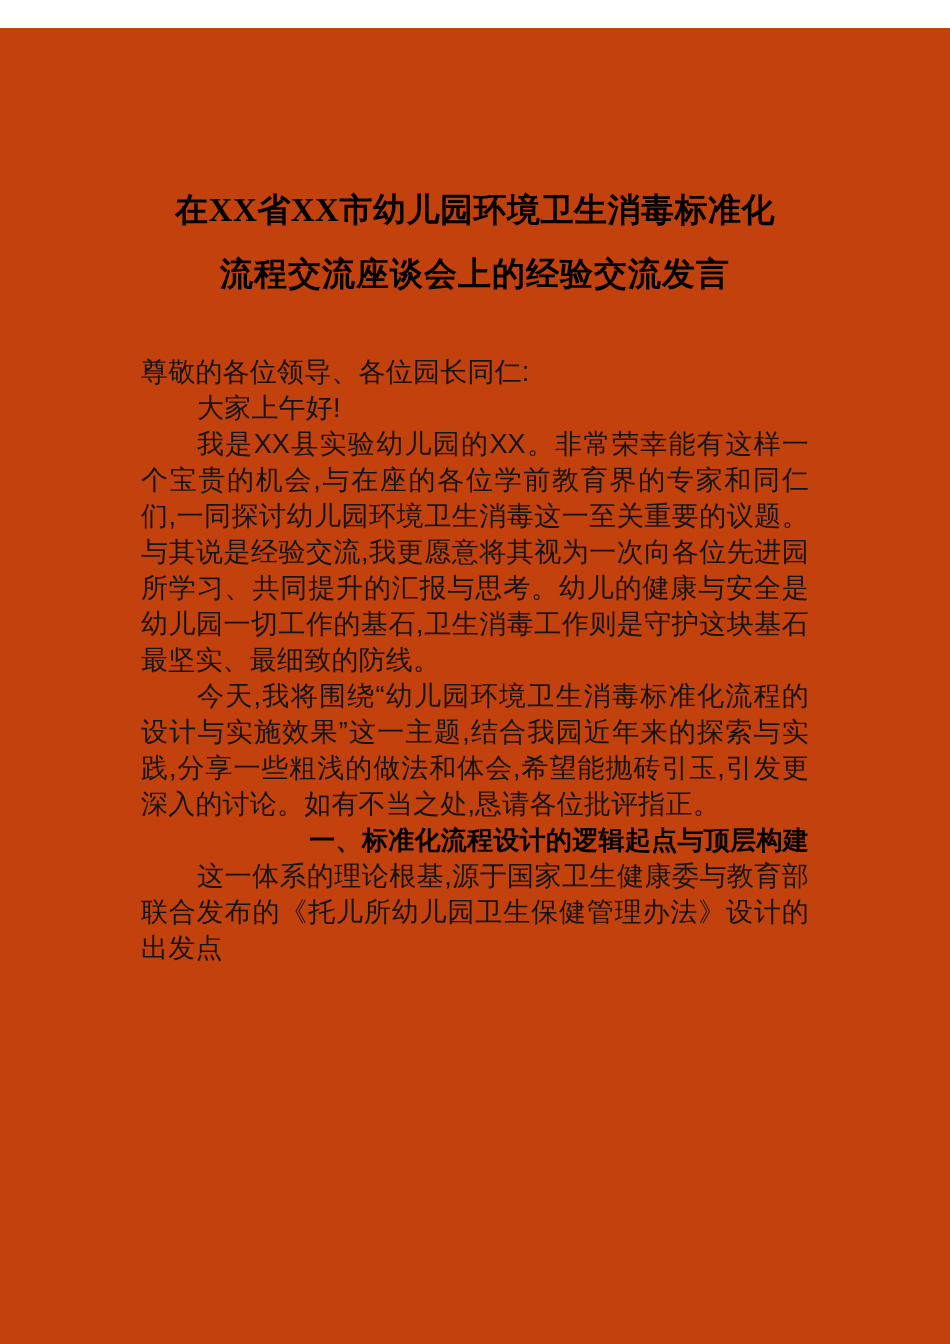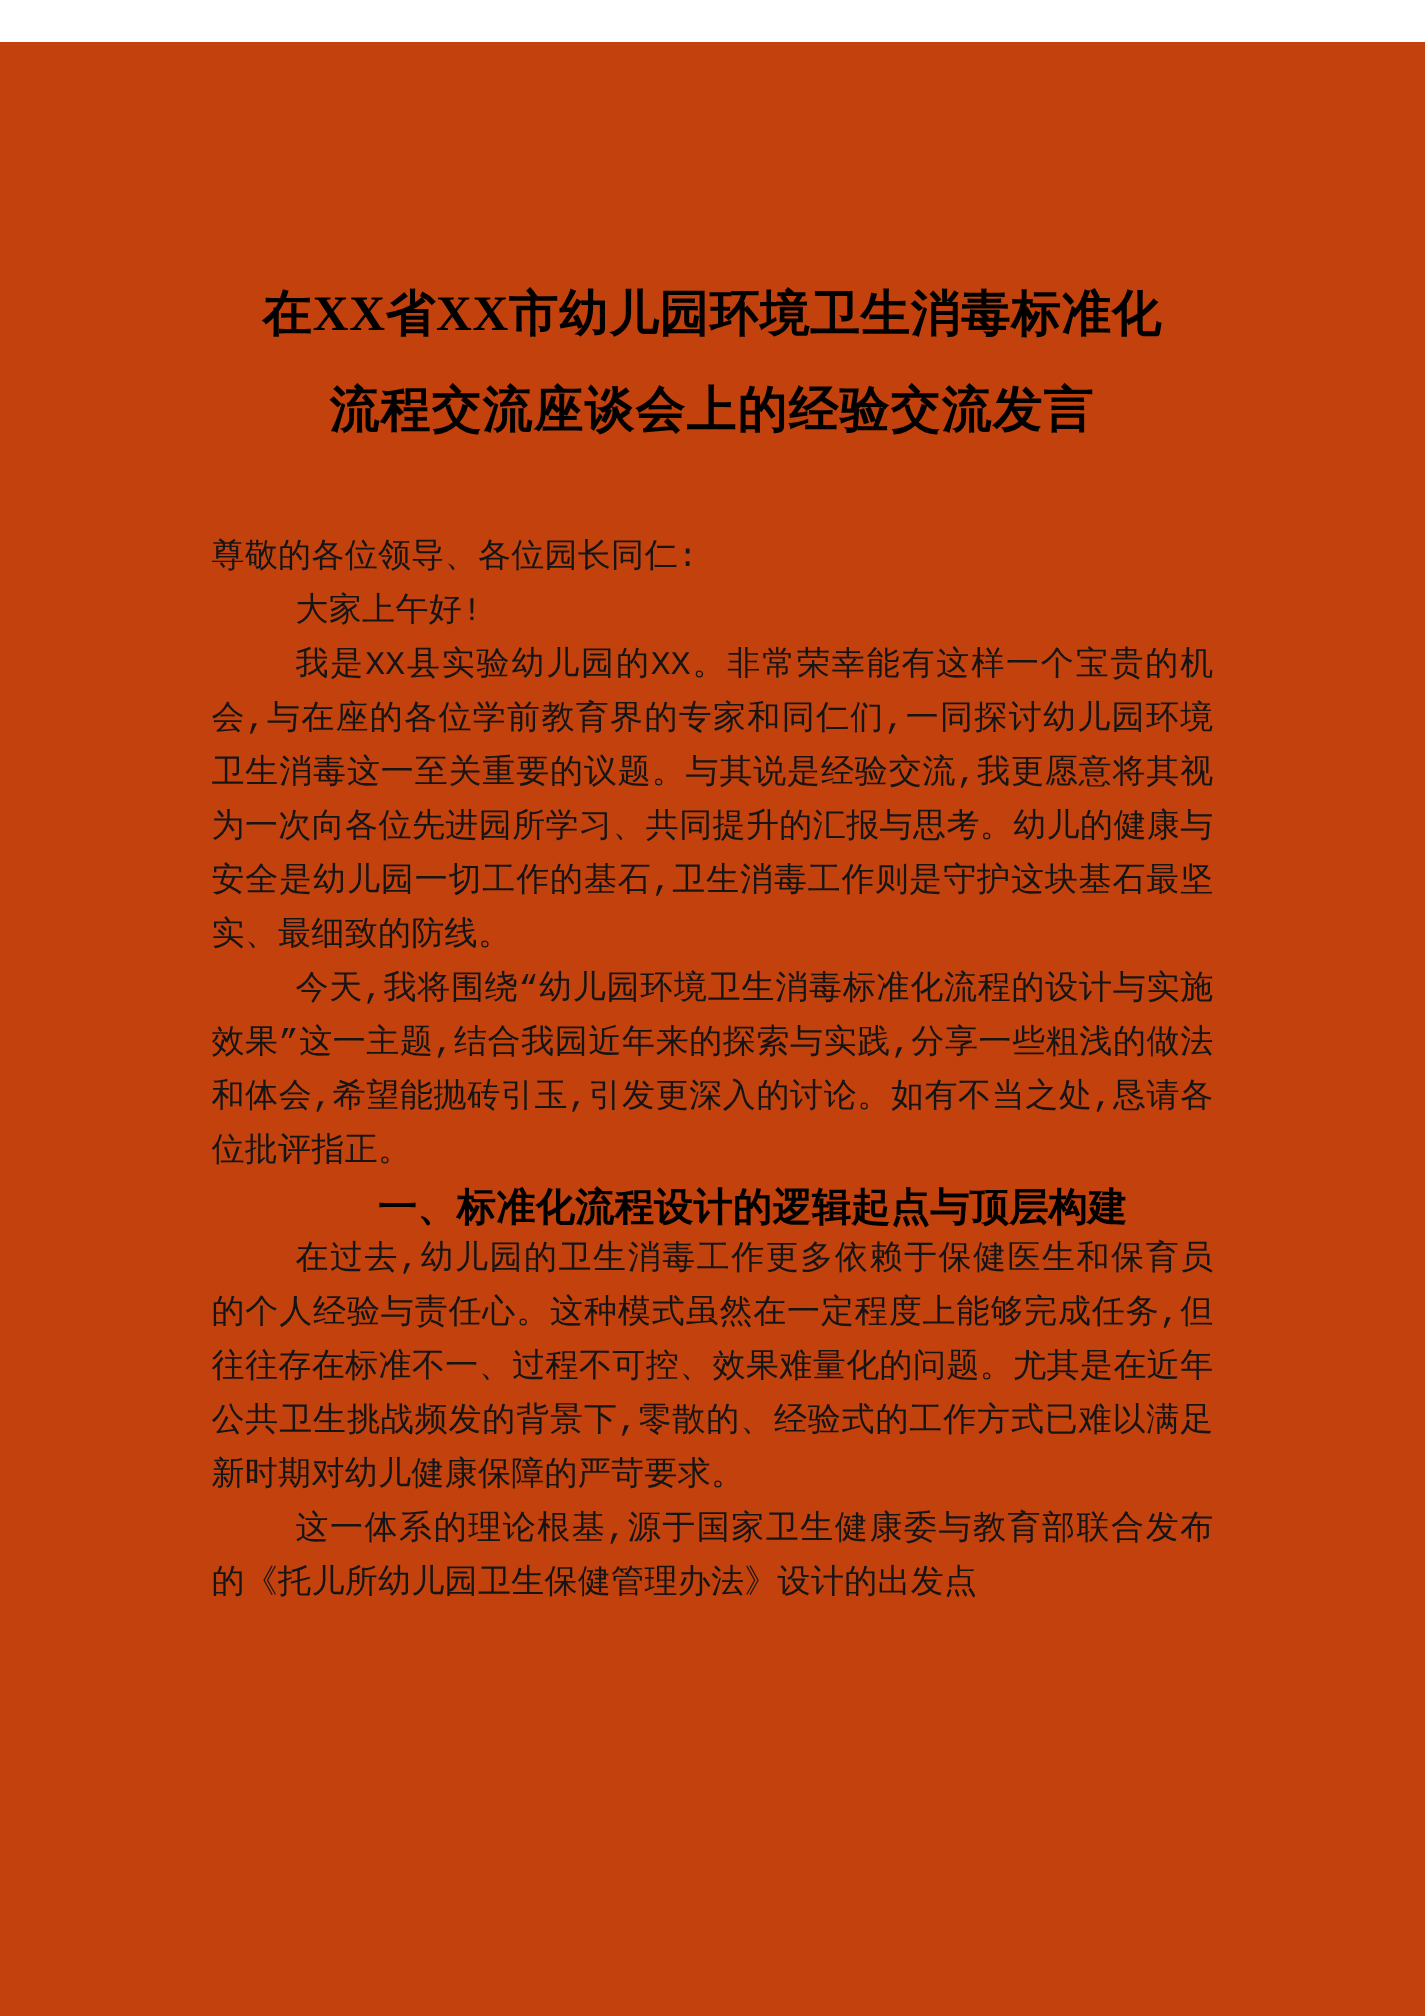--- a/index.html
+++ b/index.html
@@ -44,22 +44,22 @@
     letter-spacing: 1px;
     text-align: center;
   }
 
   
   .body-block {
     margin-top: 48px;
   }
 
   p.para {
-    font-family: Liberation Mono, monospace;
-    font-size: 22px;
+    font-family: Liberation Sans, sans-serif;
+    font-size: 27px;
     line-height: 36px;
     color: #151515;
     margin: 0;
     text-align: justify;
     text-justify: inter-character;
     letter-spacing: 0.2px;
     text-indent: 0;
     word-break: break-all;
   }
 
@@ -74,21 +74,21 @@
   
   h2.section-heading {
     font-family: "Liberation Sans", "DejaVu Sans", sans-serif;
     font-weight: bold;
     font-size: 26px;
     line-height: 36px;
     color: #000000;
     margin: 0;
     text-indent: 54px;
     letter-spacing: 0.3px;
-    text-align: center;
+    text-align: right;
   }
 </style>
 </head>
 <body>
 
 <div class="page">
   <div class="content">
 
     <div class="doc-title">
       <span class="tline tline-1">在XX省XX市幼儿园环境卫生消毒标准化</span>
@@ -100,20 +100,19 @@
       <p class="para last-line-left">尊敬的各位领导、各位园长同仁:</p>
 
       <p class="para indent last-line-left">大家上午好!</p>
 
       <p class="para indent last-line-left">我是XX县实验幼儿园的XX。非常荣幸能有这样一个宝贵的机会,与在座的各位学前教育界的专家和同仁们,一同探讨幼儿园环境卫生消毒这一至关重要的议题。与其说是经验交流,我更愿意将其视为一次向各位先进园所学习、共同提升的汇报与思考。幼儿的健康与安全是幼儿园一切工作的基石,卫生消毒工作则是守护这块基石最坚实、最细致的防线。</p>
 
       <p class="para indent last-line-left">今天,我将围绕“幼儿园环境卫生消毒标准化流程的设计与实施效果”这一主题,结合我园近年来的探索与实践,分享一些粗浅的做法和体会,希望能抛砖引玉,引发更深入的讨论。如有不当之处,恳请各位批评指正。</p>
 
       <h2 class="section-heading">一、标准化流程设计的逻辑起点与顶层构建</h2>
 
-      <p class="para indent last-line-left">在过去,幼儿园的卫生消毒工作更多依赖于保健医生和保育员的个人经验与责任心。这种模式虽然在一定程度上能够完成任务,但往往存在标准不一、过程不可控、效果难量化的问题。尤其是在近年公共卫生挑战频发的背景下,零散的、经验式的工作方式已难以满足新时期对幼儿健康保障的严苛要求。</p>
 
 
       <p class="para indent last-line-left">这一体系的理论根基,源于国家卫生健康委与教育部联合发布的《托儿所幼儿园卫生保健管理办法》设计的出发点</p>
 
     </div>
   </div>
 </div>
 
 </body></html>

